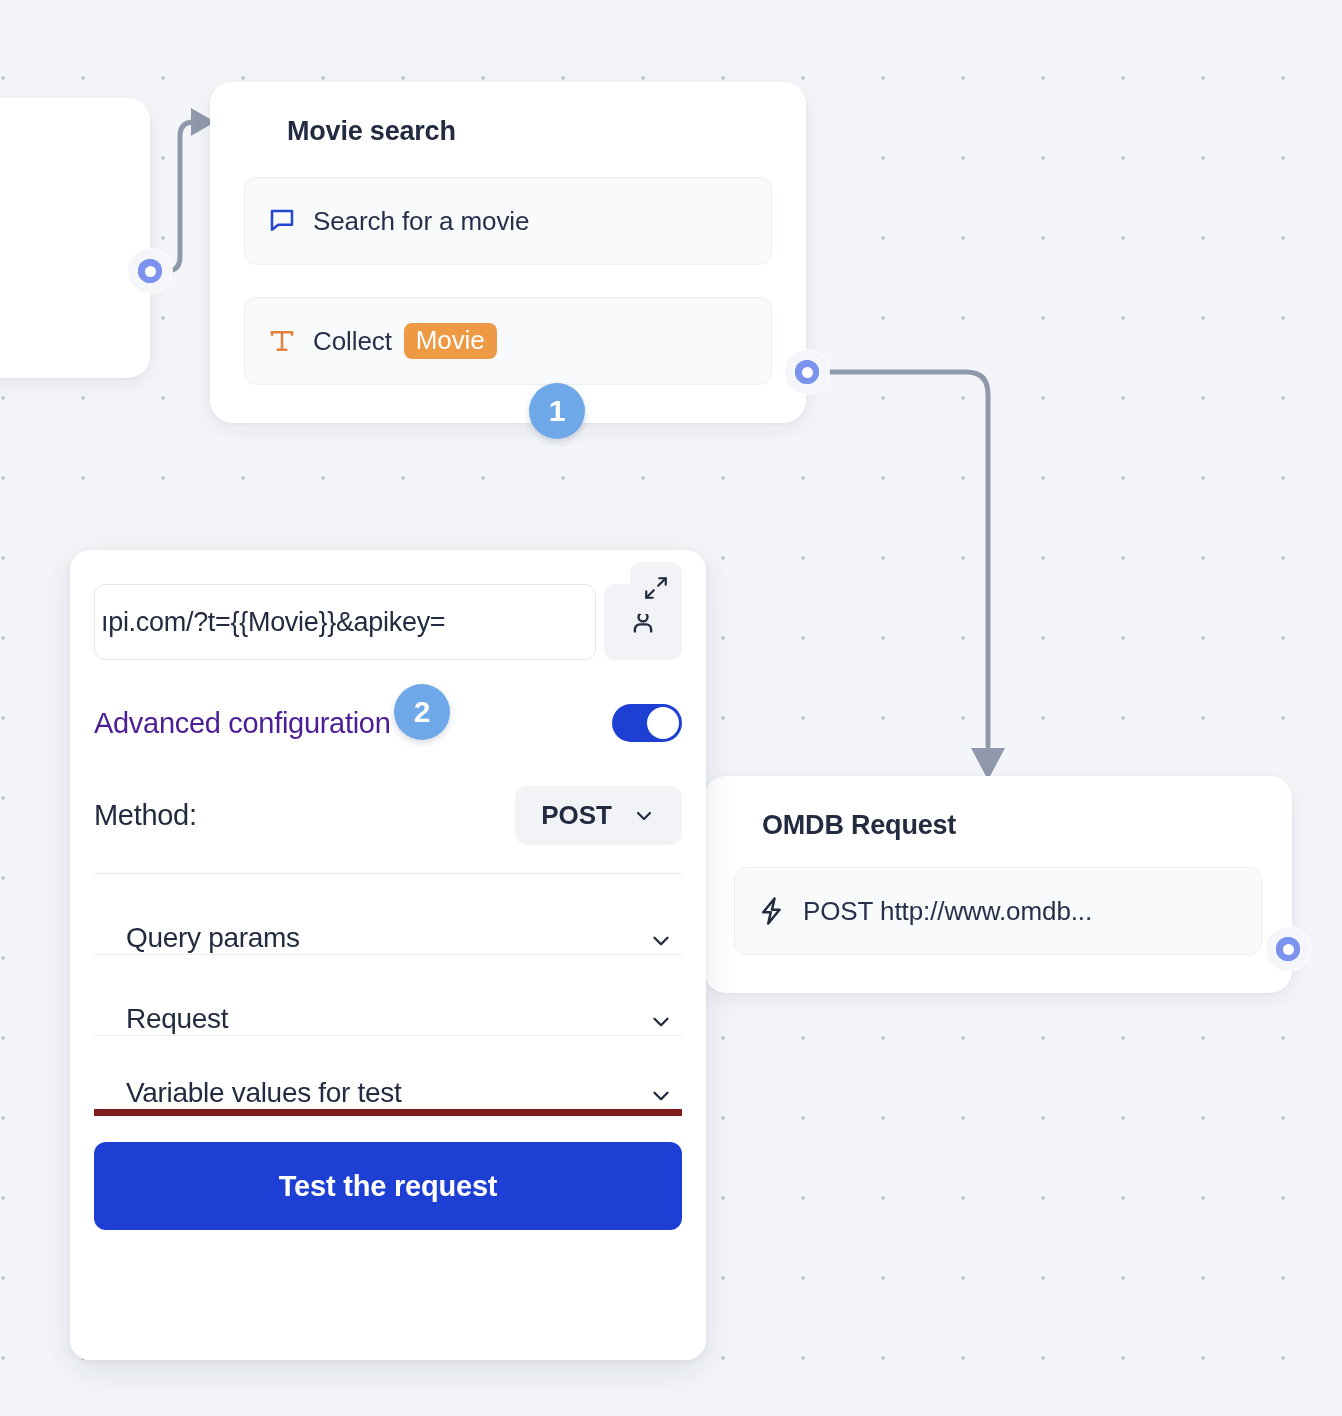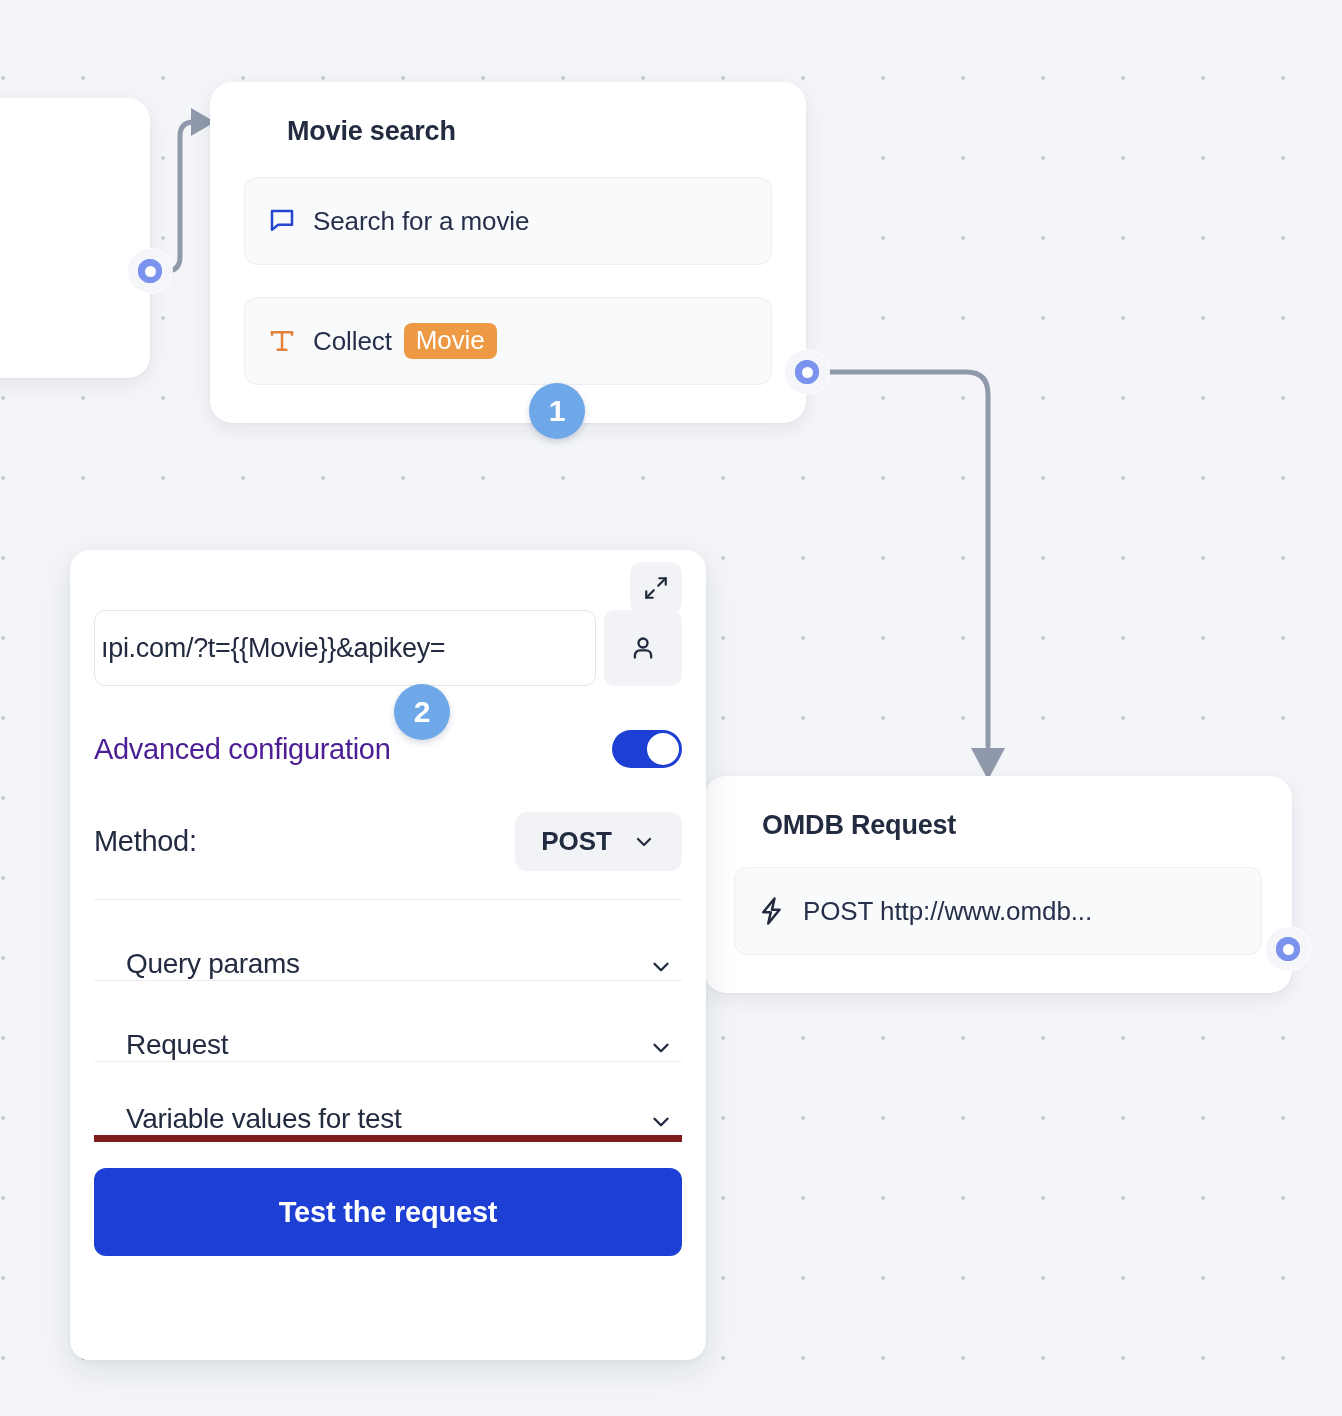--- a/index.html
+++ b/index.html
@@ -168,21 +168,21 @@
     width: 52px; height: 52px;
     border-radius: 12px;
     background: #f1f3f6;
     display: flex; align-items: center; justify-content: center;
     cursor: pointer;
   }
 
   .url-row {
     display: flex;
     gap: 8px;
-    padding-top: 60px;
+    padding-top: 34px;
     justify-content: space-between;
   }
   .url-input {
     flex: 1;
     height: 76px;
     border: 1px solid #e3e6ea;
     border-radius: 11px;
     background: #ffffff;
     font-family: "Liberation Sans", sans-serif;
     font-size: 27px;

